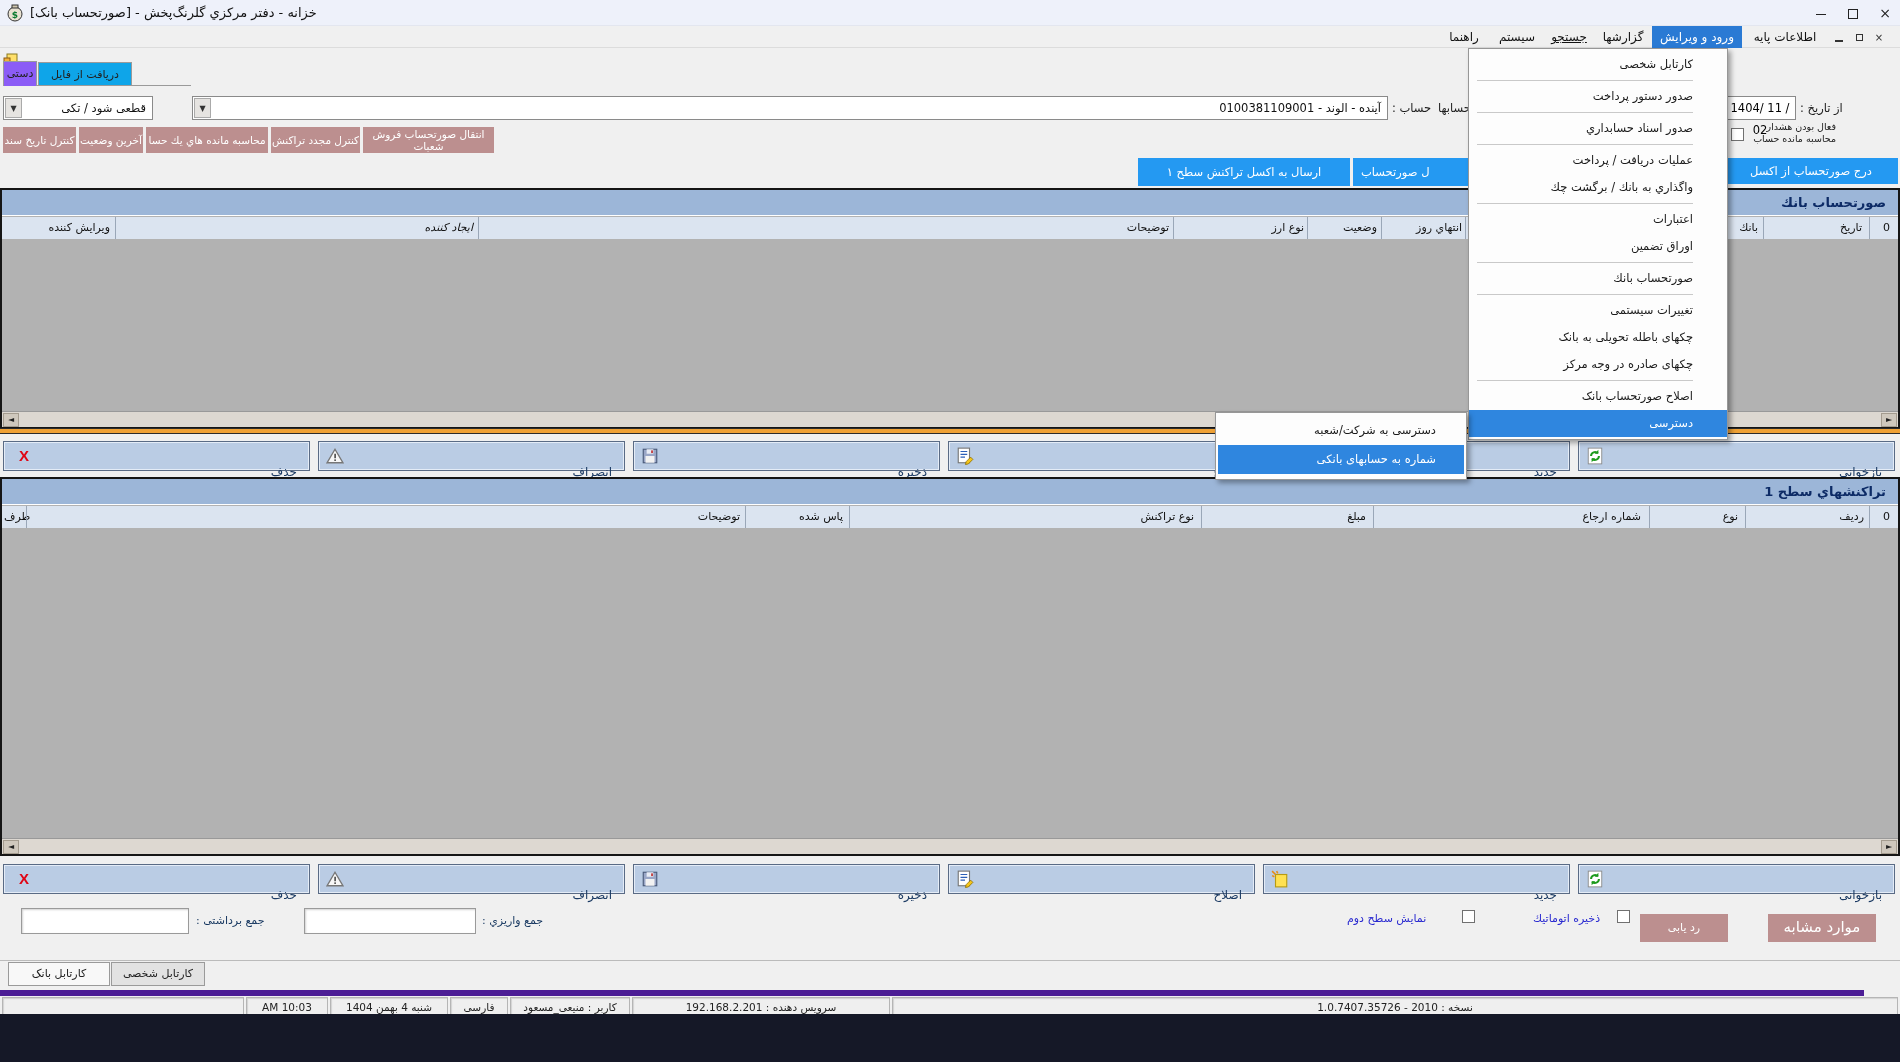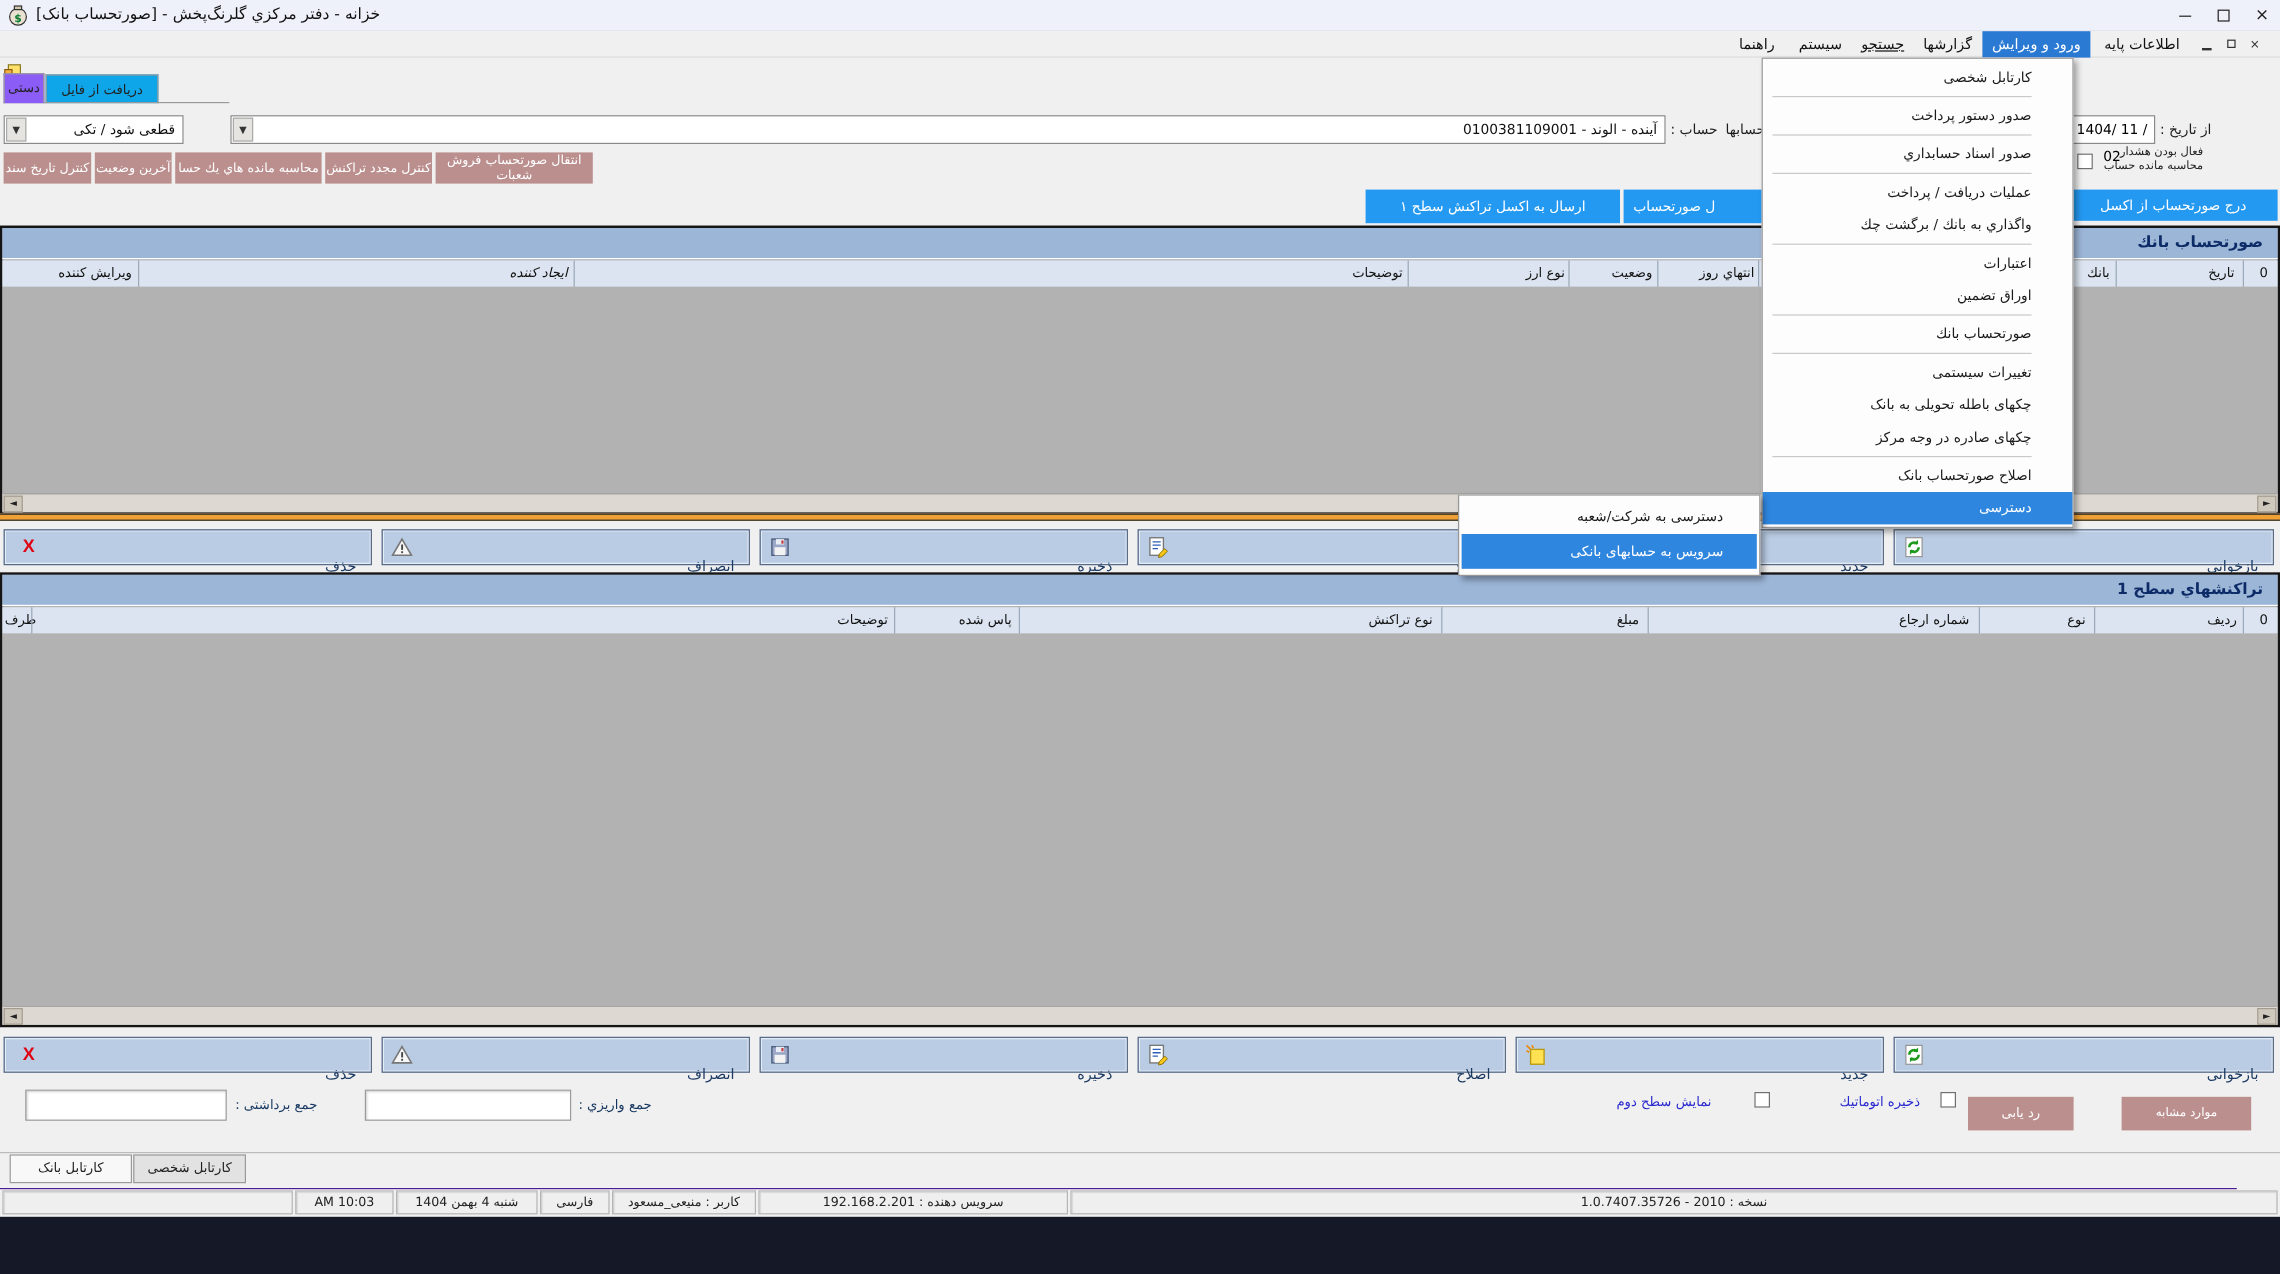--- a/index.html
+++ b/index.html
@@ -70,21 +70,21 @@
 
   
   .sunkbox { position:absolute; background:#fff; border:1px solid #9a9a9a; box-shadow:inset 1px 1px 2px rgba(0,0,0,.18); height:26px; }
   .blulbl { position:absolute; direction:rtl; font-size:11px; color:#2a2ad0; white-space:nowrap; }
   .navlbl { position:absolute; direction:rtl; font-size:11px; color:#15365f; white-space:nowrap; }
   #mditab-line { left:0; top:960px; width:1900px; border-top:1px solid #bbb; }
   .mditab { position:absolute; top:962px; height:24px; border:1px solid #9a9a9a; background:#e2e2e2; font-size:11px; line-height:22px; text-align:center; direction:rtl; color:#222; }
   .mditab.active { background:#f8f8f8; }
 
   
-  #statusbar { left:0; top:990px; width:1864px; height:22px; background:#f0f0f0; border-top:1px solid #4c1d95; }
+  #statusbar { left:0; top:990px; width:1864px; height:22px; background:#f0f0f0; border-top:6px solid #4c1d95; }
   .spanel { position:absolute; top:1px; height:20px; line-height:19px; font-size:10.5px; color:#222; text-align:center; direction:rtl; border:1px solid #b5b5b5; box-shadow:inset 1px 1px 1px rgba(0,0,0,.12); background:#efefef; white-space:nowrap; overflow:hidden; }
 
   
   #taskbar { left:0; top:1014px; width:1900px; height:48px; background:#151827; }
 </style>
 </head>
 <body>
 
 <div id="screen">
 
@@ -312,21 +312,21 @@
 
   <div class="sunkbox" style="left:21px;top:908px;width:168px;"></div>
   <div class="navlbl" style="left:196px;top:914px;">جمع برداشتی :</div>
   <div class="sunkbox" style="left:304px;top:908px;width:172px;"></div>
   <div class="navlbl" style="left:482px;top:914px;">جمع واریزي :</div>
   <div class="blulbl" style="left:1347px;top:912px;">نمایش سطح دوم</div>
   <div class="cb" style="left:1462px;top:910px;"></div>
   <div class="blulbl" style="left:1533px;top:912px;">ذخیره اتوماتیك</div>
   <div class="cb" style="left:1617px;top:910px;"></div>
   <button class="btn-rose" style="left:1640px;top:914px;width:88px;height:28px;font-size:11px;">رد یابی</button>
-  <button class="btn-rose" style="left:1768px;top:914px;width:108px;height:28px;font-size:10px;">موارد مشابه</button>
+  <button class="btn-rose" style="left:1768px;top:914px;width:108px;height:28px;font-size:15px;">موارد مشابه</button>
 
   <div class="abs" id="mditab-line"></div>
   <div class="mditab active" style="left:8px;width:102px;">کارتابل بانک</div>
   <div class="mditab" style="left:111px;width:94px;">کارتابل شخصی</div>
 
   <div class="abs" id="statusbar">
     <div class="spanel" style="left:2px;width:242px;"></div>
     <div class="spanel" style="left:246px;width:82px;">AM 10:03</div>
     <div class="spanel" style="left:330px;width:118px;">شنبه 4 بهمن 1404</div>
     <div class="spanel" style="left:450px;width:58px;">فارسی</div>
@@ -353,21 +353,21 @@
     <div class="ditem">تغییرات سیستمی</div>
     <div class="ditem">چکهای باطله تحویلی به بانک</div>
     <div class="ditem">چکهای صادره در وجه مرکز</div>
     <div class="dsep"></div>
     <div class="ditem">اصلاح صورتحساب بانک</div>
     <div class="ditem hl">دسترسی</div>
   </div>
 
   <div class="abs" id="submenu">
     <div class="sitem">دسترسی به شرکت/شعبه</div>
-    <div class="sitem hl">سرویس به حسابهای بانکی</div>
+    <div class="sitem hl">شماره به حسابهای بانکی</div>
   </div>
 
   <div class="abs" id="taskbar">
 
     <div id="appicons"></div>
 
   </div>
 
 </div>
 

